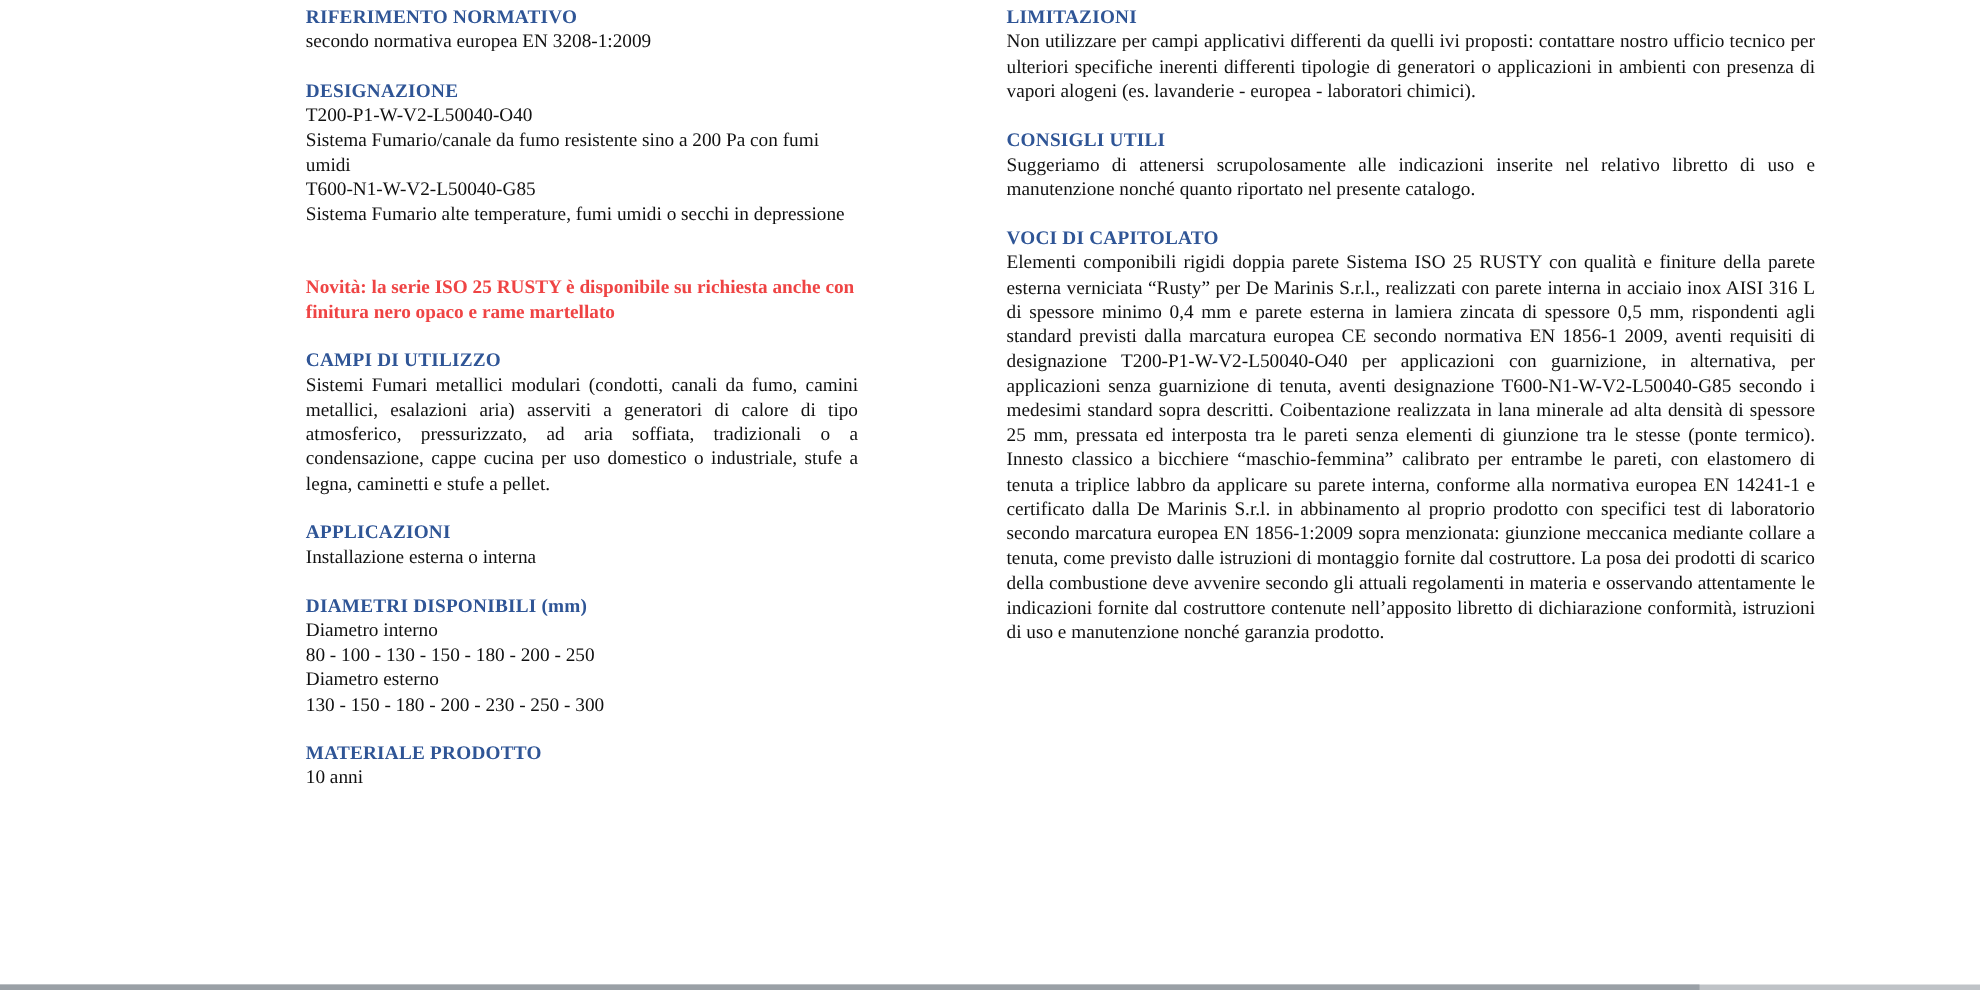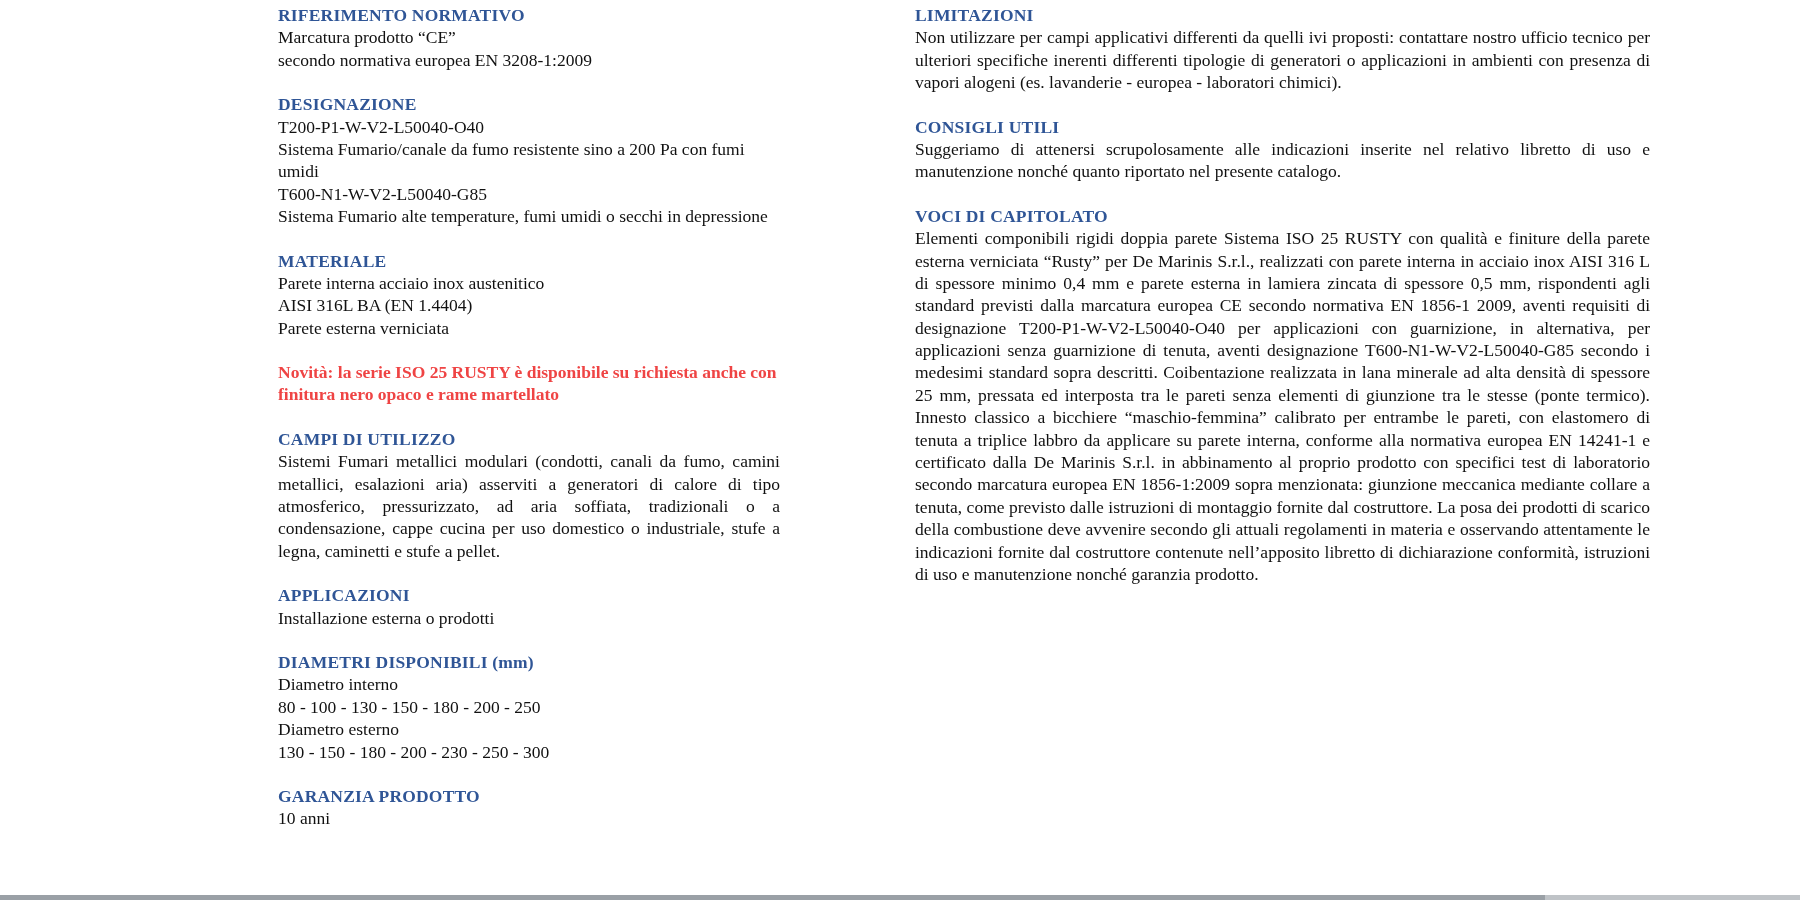--- a/index.html
+++ b/index.html
@@ -94,77 +94,70 @@
 </head>
 <body>
 
 <div class="page">
   <div class="columns">
 
     <div class="col col-left">
 
       <div class="block">
         <div class="heading">RIFERIMENTO NORMATIVO</div>
-        <div class="body-text line">Marcatura prodotto “CE”</div>
         <div class="body-text line">secondo normativa europea EN 3208-1:2009</div>
       </div>
 
       <div class="gap-lg"></div>
 
       <div class="block">
         <div class="heading">DESIGNAZIONE</div>
         <div class="body-text line">T200-P1-W-V2-L50040-O40</div>
         <div class="body-text line">Sistema Fumario/canale da fumo resistente sino a 200 Pa con fumi umidi</div>
         <div class="body-text line">T600-N1-W-V2-L50040-G85</div>
         <div class="body-text line">Sistema Fumario alte temperature, fumi umidi o secchi in depressione</div>
       </div>
 
       <div class="gap-lg"></div>
 
-      <div class="block">
-        <div class="heading">MATERIALE</div>
-        <div class="body-text line">Parete interna acciaio inox austenitico</div>
-        <div class="body-text line">AISI 316L BA (EN 1.4404)</div>
-        <div class="body-text line">Parete esterna verniciata</div>
-      </div>
 
       <div class="gap-lg"></div>
 
       <div class="block">
         <div class="bold-note">Novità: la serie ISO 25 RUSTY è disponibile su richiesta anche con finitura nero opaco e rame martellato</div>
       </div>
 
       <div class="gap-lg"></div>
 
       <div class="block">
         <div class="heading">CAMPI DI UTILIZZO</div>
         <div class="body-text justify">Sistemi Fumari metallici modulari (condotti, canali da fumo, camini metallici, esalazioni aria) asserviti a generatori di calore di tipo atmosferico, pressurizzato, ad aria soffiata, tradizionali o a condensazione, cappe cucina per uso domestico o industriale, stufe a legna, caminetti e stufe a pellet.</div>
       </div>
 
       <div class="gap-lg"></div>
 
       <div class="block">
         <div class="heading">APPLICAZIONI</div>
-        <div class="body-text line">Installazione esterna o prodotti</div>
+        <div class="body-text line">Installazione esterna o interna</div>
       </div>
 
       <div class="gap-lg"></div>
 
       <div class="block">
         <div class="heading">DIAMETRI DISPONIBILI (mm)</div>
         <div class="body-text line">Diametro interno</div>
         <div class="body-text line">80 - 100 - 130 - 150 - 180 - 200 - 250</div>
         <div class="body-text line">Diametro esterno</div>
         <div class="body-text line">130 - 150 - 180 - 200 - 230 - 250 - 300</div>
       </div>
 
       <div class="gap-lg"></div>
 
       <div class="block">
-        <div class="heading">GARANZIA PRODOTTO</div>
+        <div class="heading">MATERIALE PRODOTTO</div>
         <div class="body-text line">10 anni</div>
       </div>
 
     </div>
 
     <div class="col col-right">
 
       <div class="block">
         <div class="heading">LIMITAZIONI</div>
         <div class="body-text justify">Non utilizzare per campi applicativi differenti da quelli ivi proposti: contattare nostro ufficio tecnico per ulteriori specifiche inerenti differenti tipologie di generatori o applicazioni in ambienti con presenza di vapori alogeni (es. lavanderie - europea - laboratori chimici).</div>

